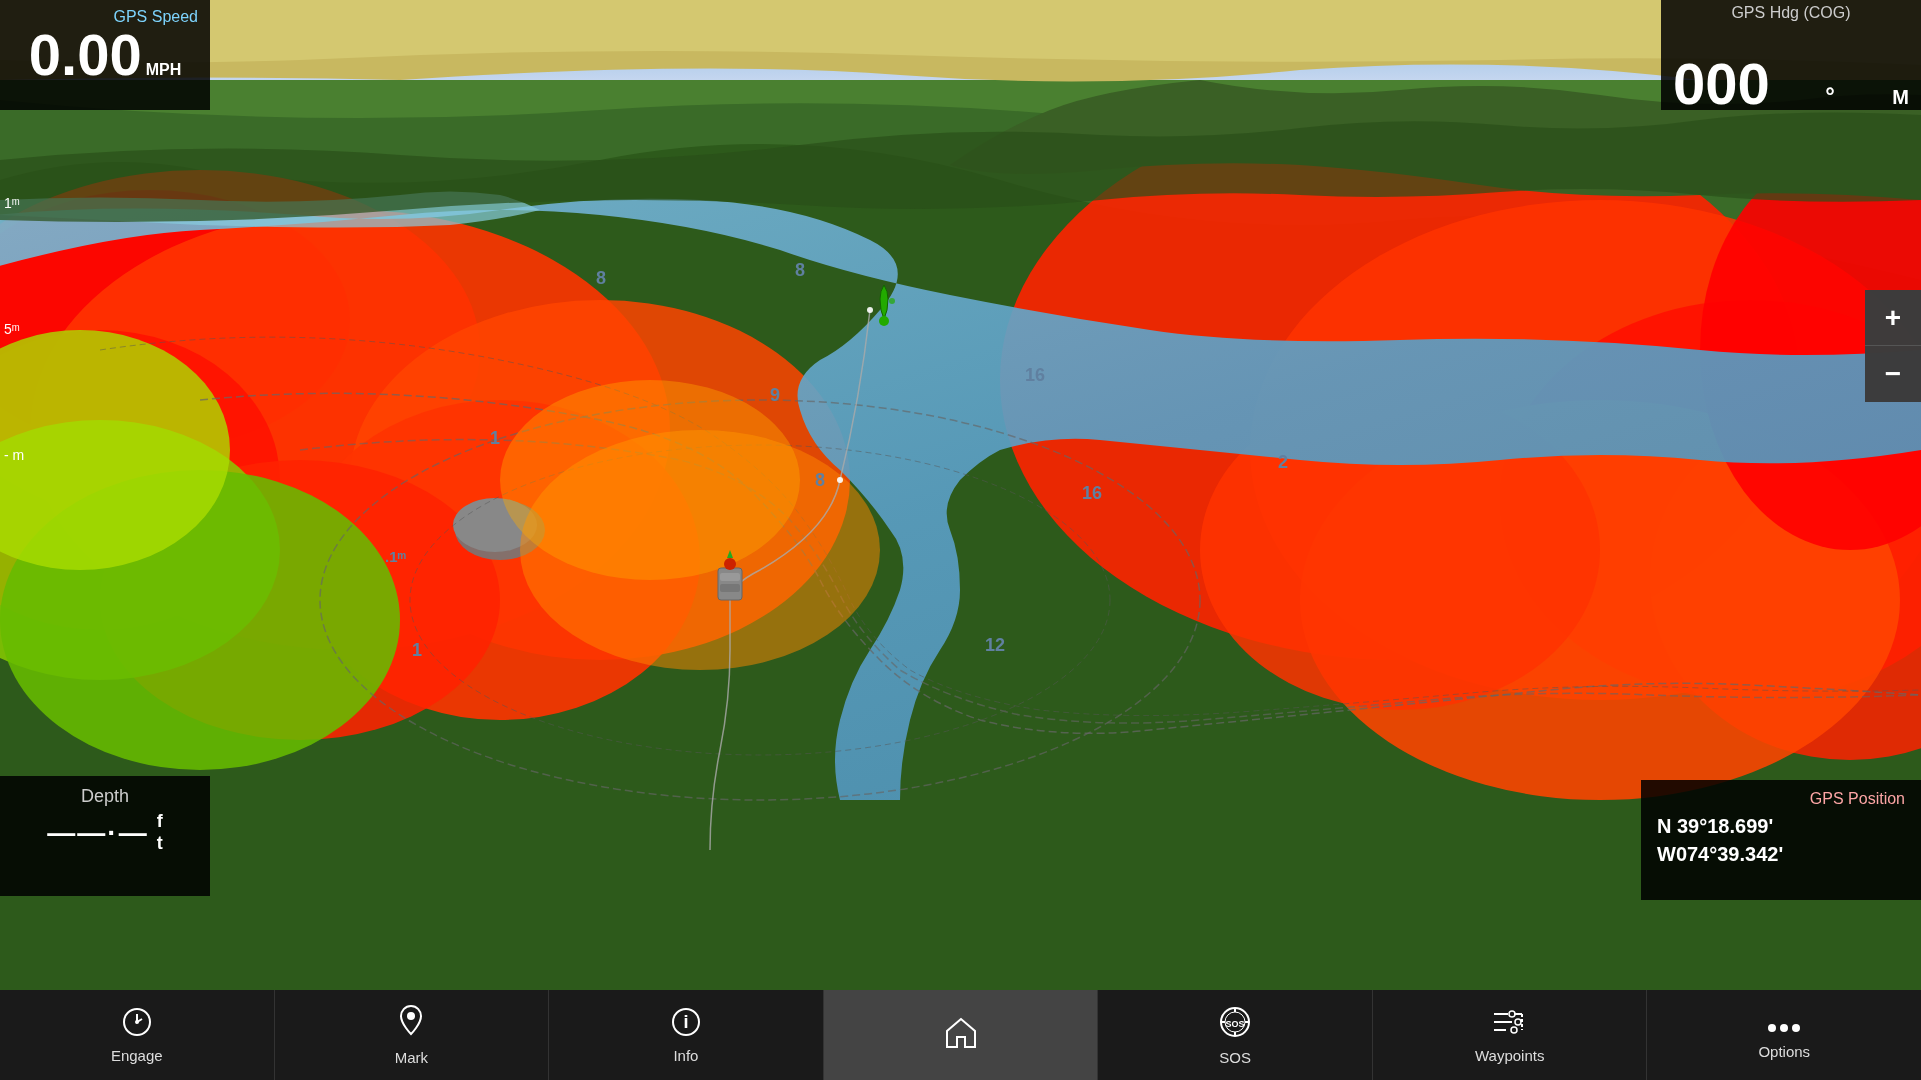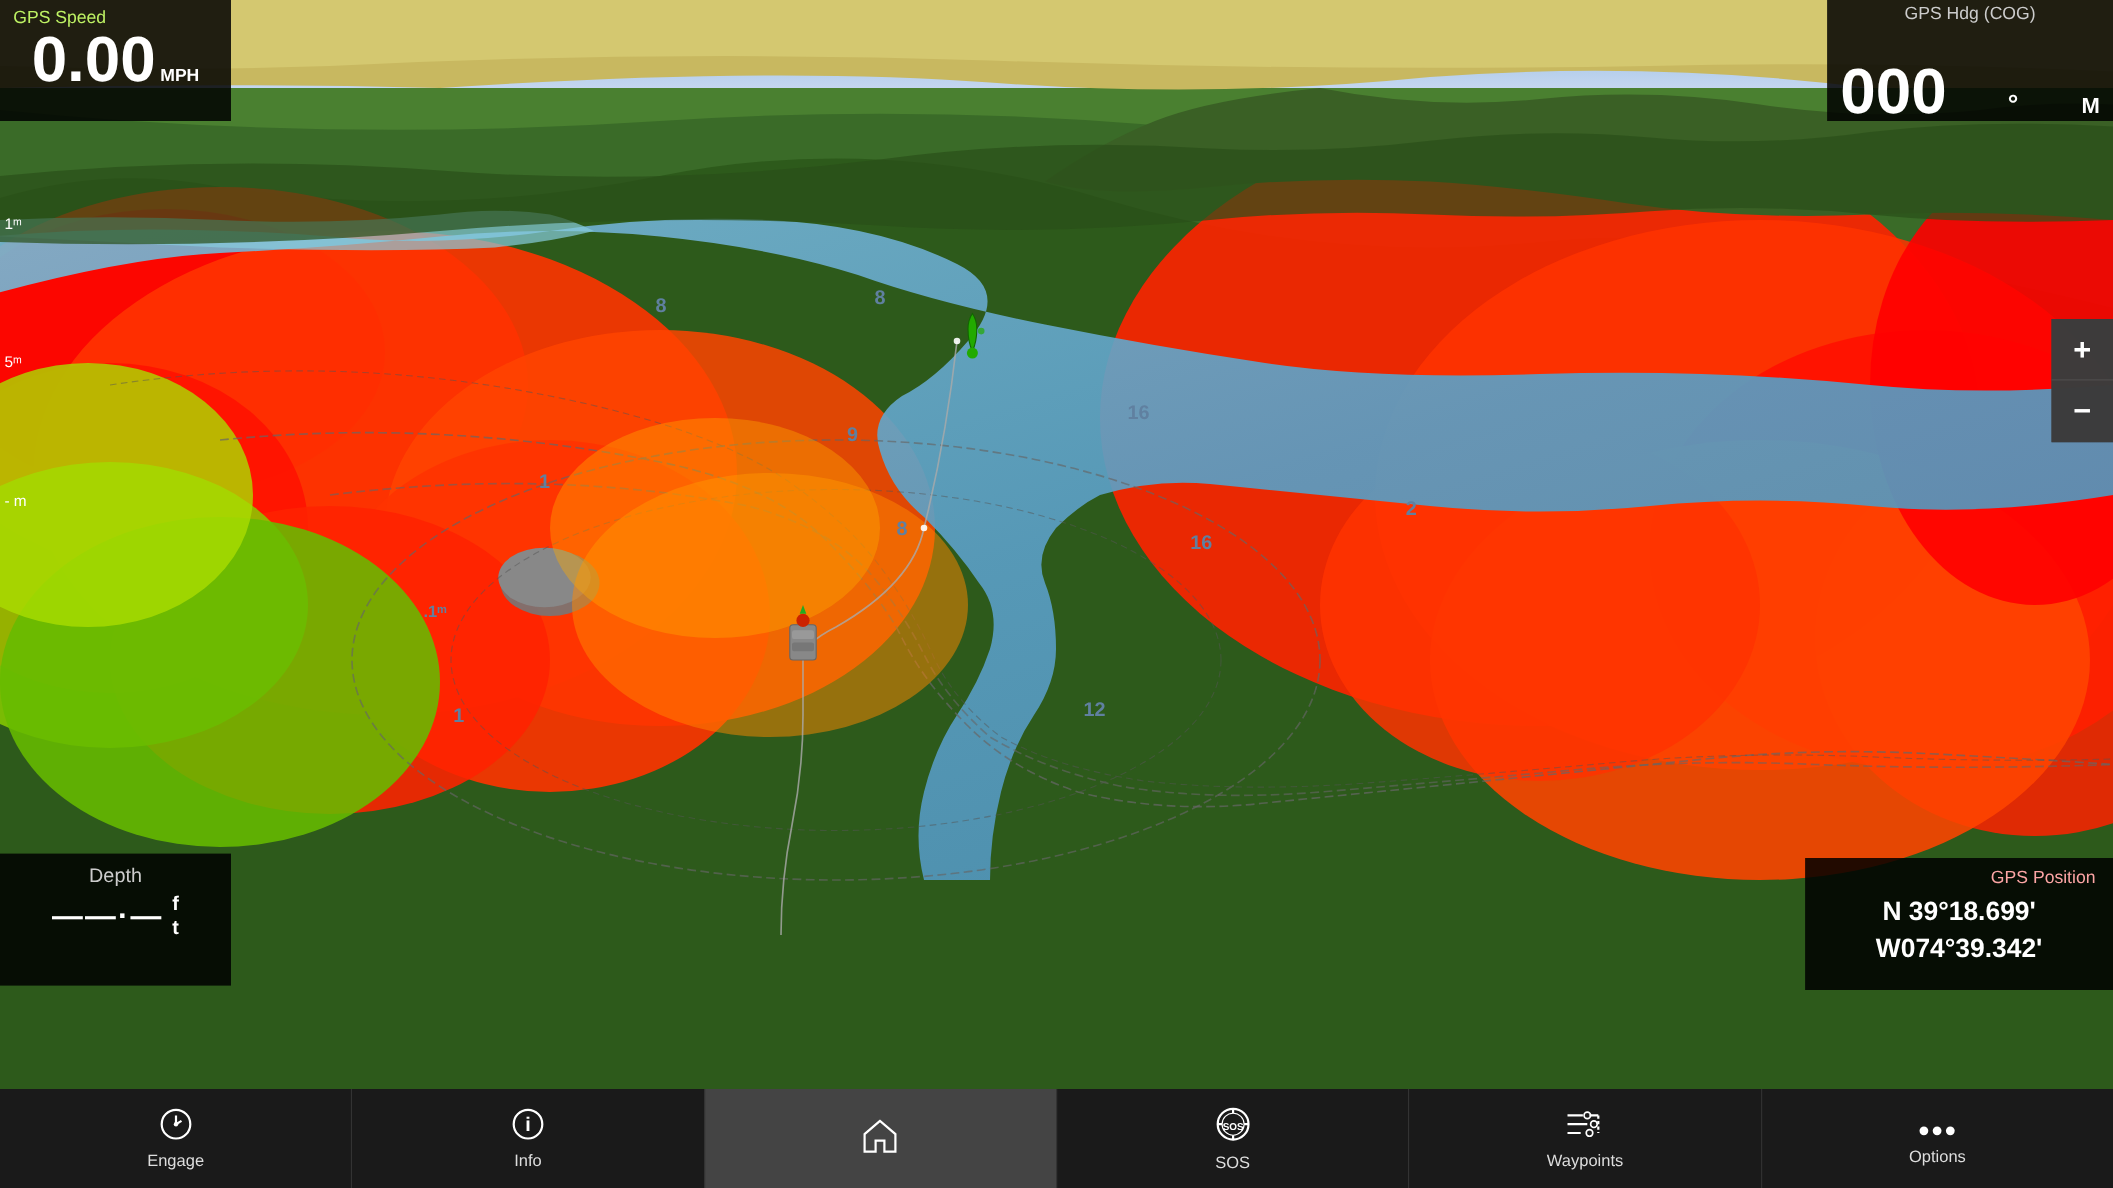--- a/index.html
+++ b/index.html
@@ -44,22 +44,22 @@
       top: 0; left: 0;
       width: 210px;
       height: 110px;
       background: rgba(0,0,0,0.85);
       color: white;
       padding: 8px 12px;
     }
     .gps-speed-panel .label {
       font-size: 16px;
       font-weight: normal;
-      color: #bef264;
-      text-align: left;
+      color: #7dd3fc;
+      text-align: right;
     }
     .gps-speed-panel .value-row {
       display: flex;
       align-items: baseline;
       justify-content: center;
     }
     .gps-speed-panel .value {
       font-size: 58px;
       font-weight: bold;
       line-height: 1;
@@ -156,23 +156,23 @@
       color: white;
       padding: 10px 16px;
     }
     .gps-pos-panel .label {
       font-size: 16px;
       color: #fca5a5;
       text-align: right;
       margin-bottom: 4px;
     }
     .gps-pos-panel .coord {
-      font-size: 24px;
-      font-weight: bold;
-      text-align: center;
+      font-size: 20px;
+      font-weight: bold;
+      text-align: left;
       line-height: 1.4;
     }
 
     
     .zoom-controls {
       position: absolute;
       top: 290px; right: 0;
       width: 56px;
       background: rgba(60,60,60,0.9);
       display: flex;
@@ -415,20 +415,29 @@
     <span class="nav-icon">
       <svg width="32" height="32" viewBox="0 0 32 32">
         <circle cx="16" cy="16" r="13" stroke="white" stroke-width="2" fill="none"></circle>
         <path d="M16,8 L16,16 L21,13" stroke="white" stroke-width="2" fill="none"></path>
         <circle cx="16" cy="16" r="2" fill="white"></circle>
       </svg>
     </span>
     <span class="nav-label">Engage</span>
   </div>
 
+  <div class="nav-item">
+    <span class="nav-icon">
+      <svg width="32" height="36" viewBox="0 0 32 36">
+        <path d="M16,2 C10,2 6,7 6,12 C6,20 16,30 16,30 C16,30 26,20 26,12 C26,7 22,2 16,2Z" stroke="white" stroke-width="2" fill="none"></path>
+        <circle cx="16" cy="12" r="4" fill="white"></circle>
+      </svg>
+    </span>
+    <span class="nav-label">Mark</span>
+  </div>
 
   <div class="nav-item">
     <span class="nav-icon">
       <svg width="32" height="32" viewBox="0 0 32 32">
         <circle cx="16" cy="16" r="13" stroke="white" stroke-width="2" fill="none"></circle>
         <text x="16" y="22" text-anchor="middle" fill="white" font-size="18" font-weight="bold">i</text>
       </svg>
     </span>
     <span class="nav-label">Info</span>
   </div>

